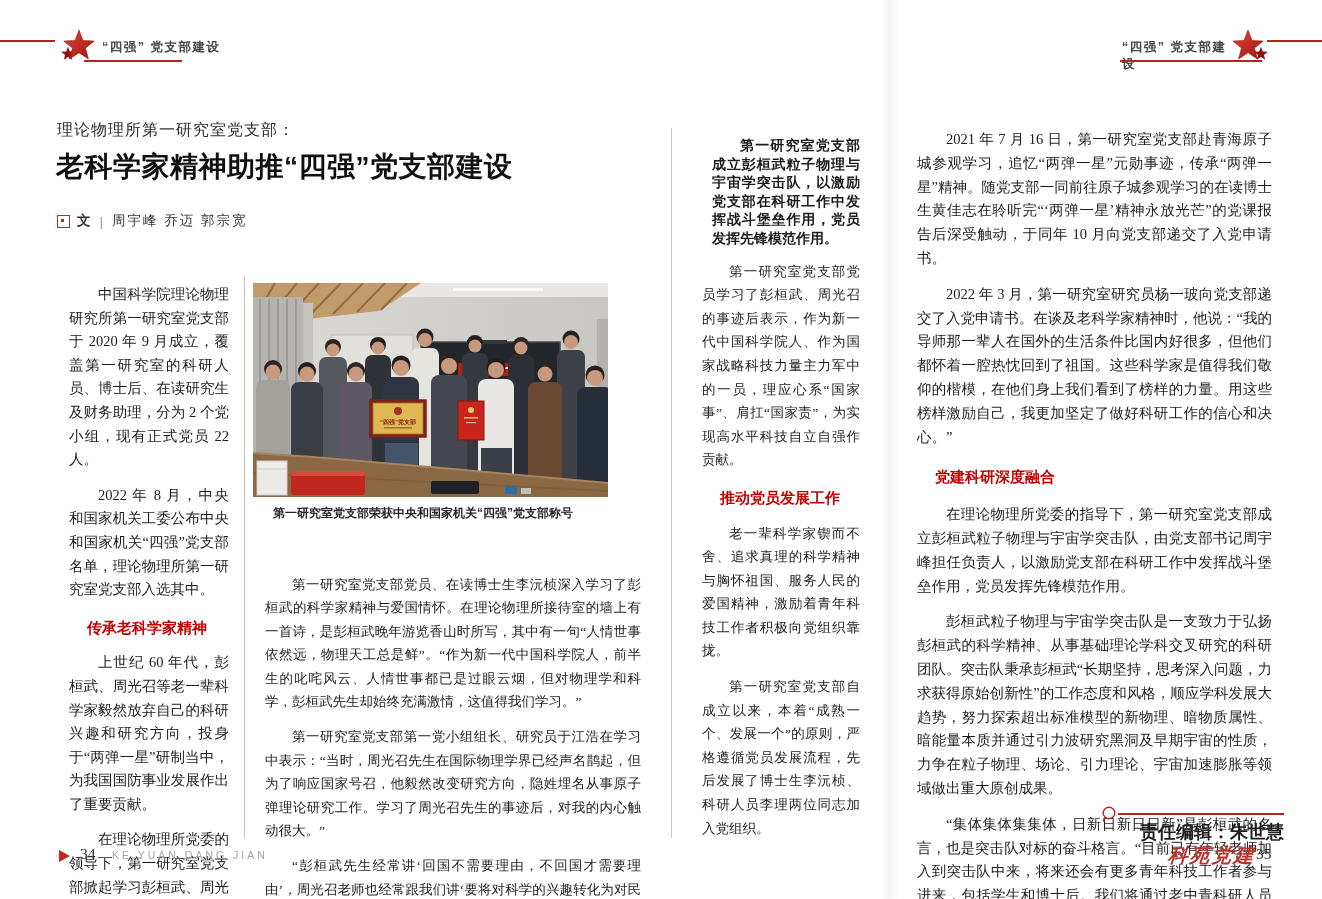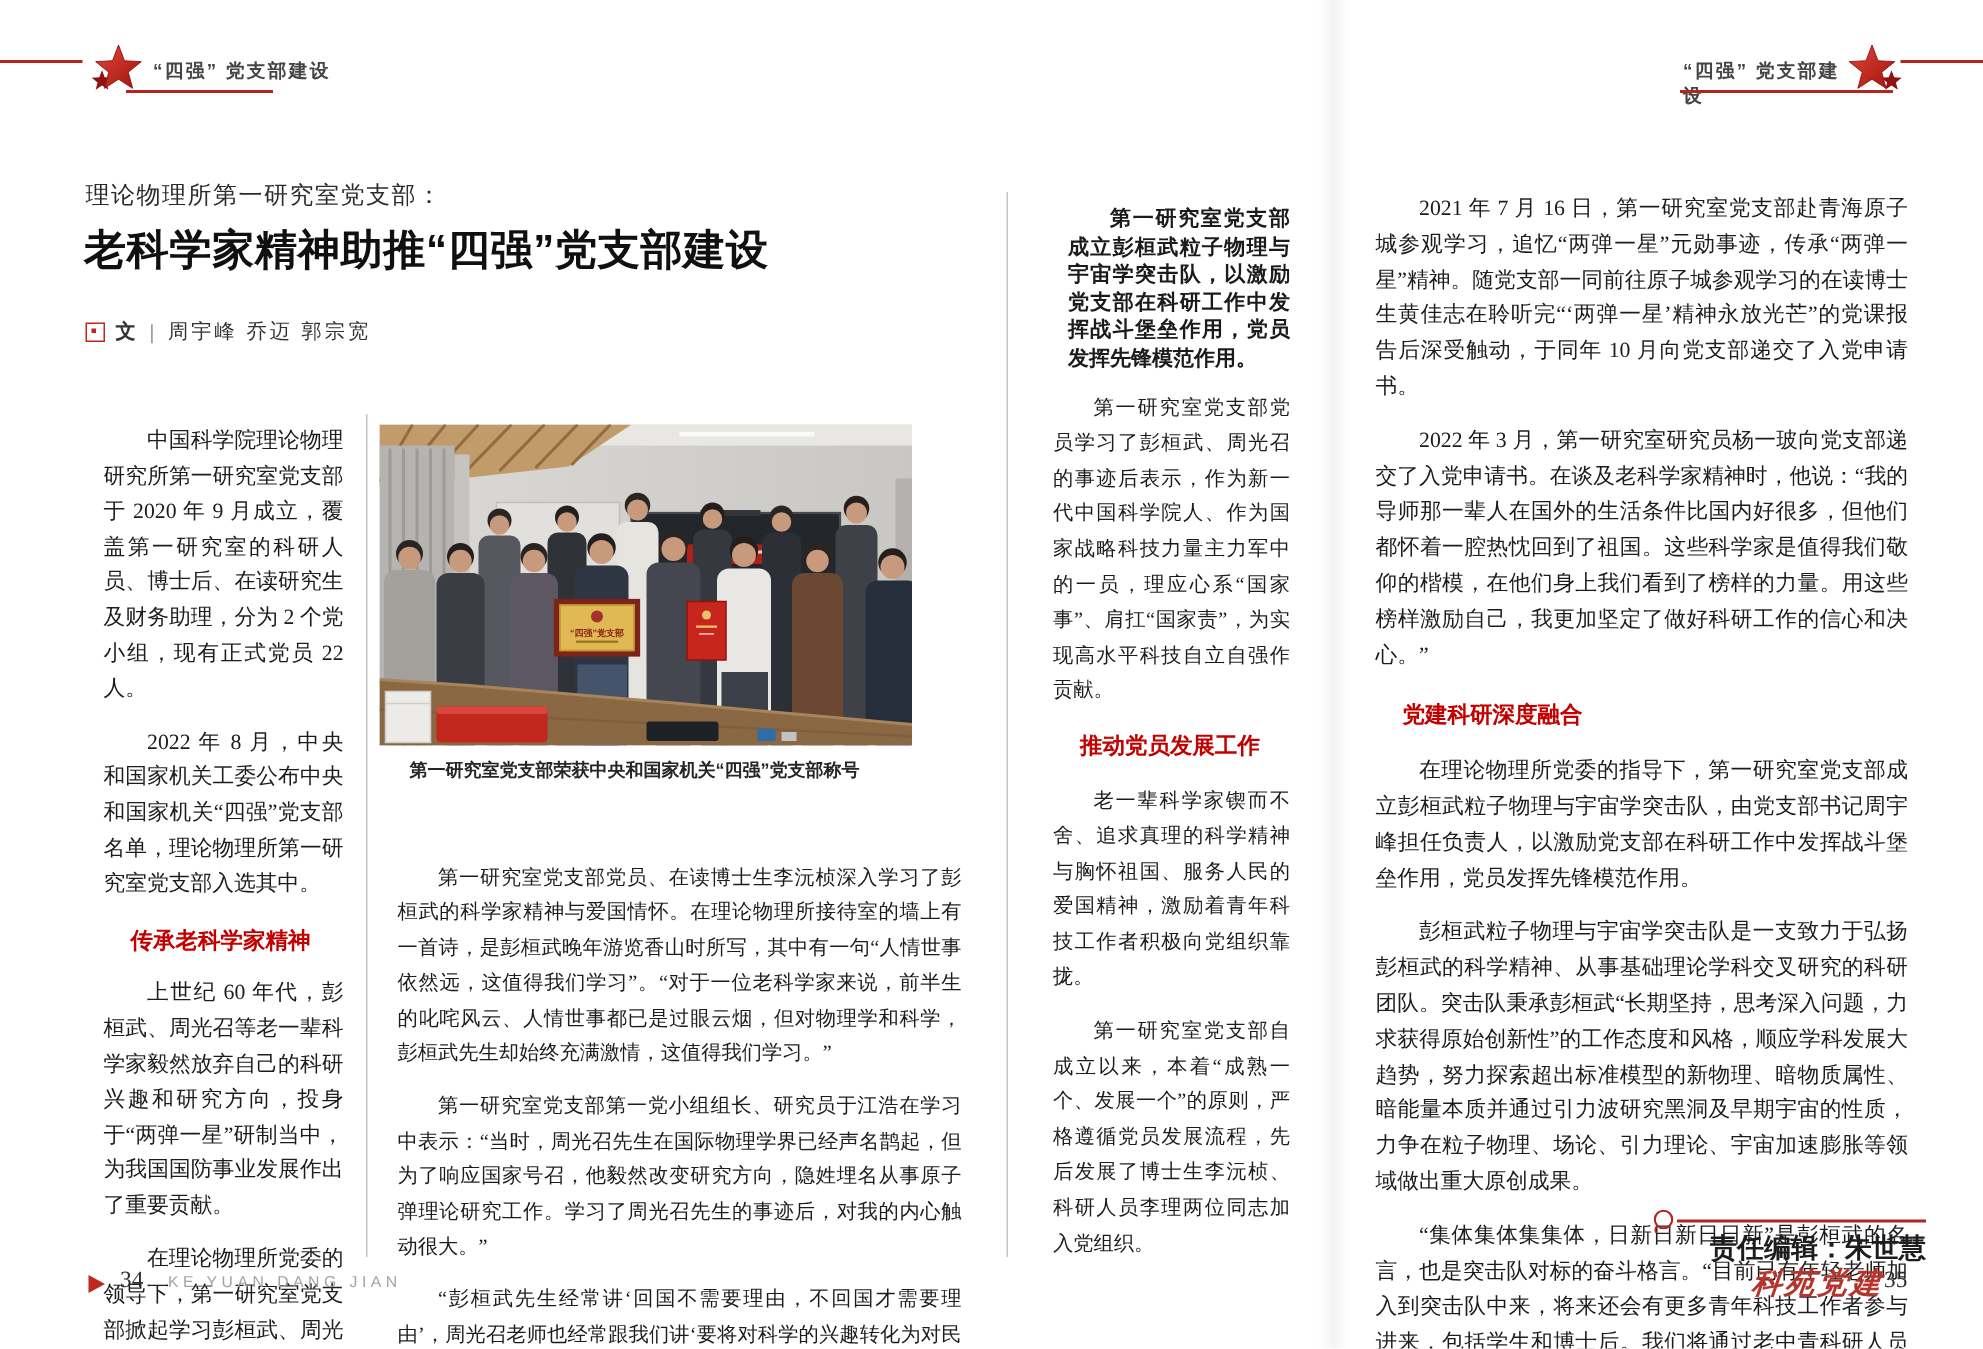--- a/index.html
+++ b/index.html
@@ -264,21 +264,21 @@
   <path d="M4,186 L34,186" stroke="#cfcdc9"></path>
   <rect x="38" y="188" width="74" height="24" rx="3" fill="#c1271d"></rect>
   <rect x="38" y="188" width="74" height="5" rx="2" fill="#d8463c"></rect>
   <rect x="178" y="198" width="48" height="13" rx="2" fill="#1d2024"></rect>
   <rect x="252" y="203" width="12" height="8" fill="#2f6da8"></rect>
   <rect x="268" y="205" width="10" height="6" fill="#c2c2c2"></rect>
 </svg>
 <div class="abs sans caption">第一研究室党支部荣获中央和国家机关“四强”党支部称号</div>
 
 <div class="abs bodycol mid-text">
-  <p>第一研究室党支部党员、在读博士生李沅桢深入学习了彭桓武的科学家精神与爱国情怀。在理论物理所接待室的墙上有一首诗，是彭桓武晚年游览香山时所写，其中有一句“人情世事依然远，这值得我们学习”。“对于一位老科学家来说，前半生的叱咤风云、人情世事都已是过眼云烟，但对物理学和科学，彭桓武先生却始终充满激情，这值得我们学习。”</p>
+  <p>第一研究室党支部党员、在读博士生李沅桢深入学习了彭桓武的科学家精神与爱国情怀。在理论物理所接待室的墙上有一首诗，是彭桓武晚年游览香山时所写，其中有一句“人情世事依然远，物理天工总是鲜”。“作为新一代中国科学院人，前半生的叱咤风云、人情世事都已是过眼云烟，但对物理学和科学，彭桓武先生却始终充满激情，这值得我们学习。”</p>
   <p>第一研究室党支部第一党小组组长、研究员于江浩在学习中表示：“当时，周光召先生在国际物理学界已经声名鹊起，但为了响应国家号召，他毅然改变研究方向，隐姓埋名从事原子弹理论研究工作。学习了周光召先生的事迹后，对我的内心触动很大。”</p>
   <p>“彭桓武先生经常讲‘回国不需要理由，不回国才需要理由’，周光召老师也经常跟我们讲‘要将对科学的兴趣转化为对民族、对国</p>
 </div>
 
 <div class="abs bodycol col3">
   <p class="pullquote noindent" style="text-indent:2em;">第一研究室党支部成立彭桓武粒子物理与宇宙学突击队，以激励党支部在科研工作中发挥战斗堡垒作用，党员发挥先锋模范作用。</p>
   <p>第一研究室党支部党员学习了彭桓武、周光召的事迹后表示，作为新一代中国科学院人、作为国家战略科技力量主力军中的一员，理应心系“国家事”、肩扛“国家责”，为实现高水平科技自立自强作贡献。</p>
   <p class="red-hdg">推动党员发展工作</p>
   <p>老一辈科学家锲而不舍、追求真理的科学精神与胸怀祖国、服务人民的爱国精神，激励着青年科技工作者积极向党组织靠拢。</p>
   <p>第一研究室党支部自成立以来，本着“成熟一个、发展一个”的原则，严格遵循党员发展流程，先后发展了博士生李沅桢、科研人员李理两位同志加入党组织。</p>

